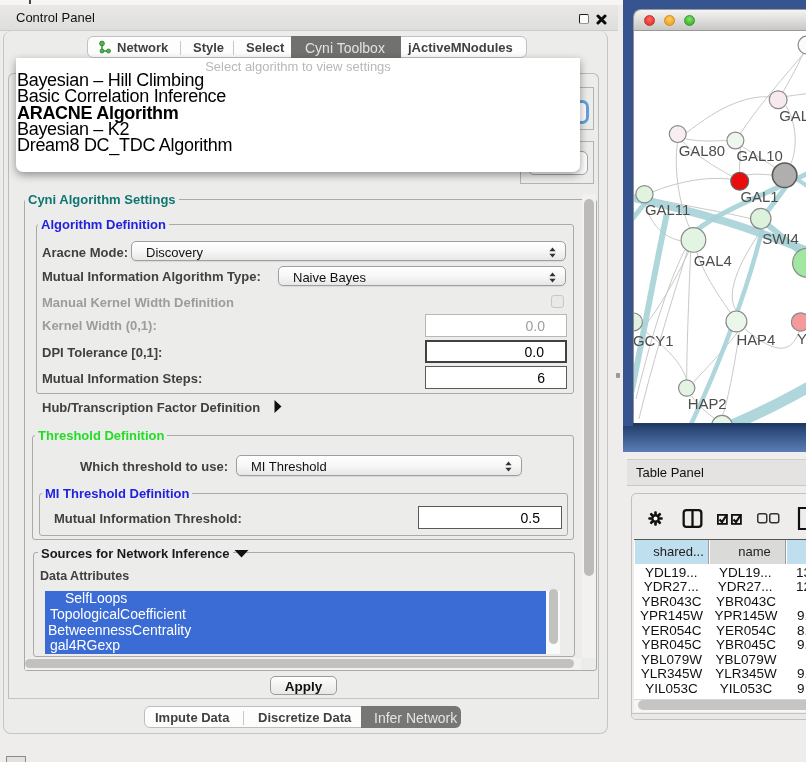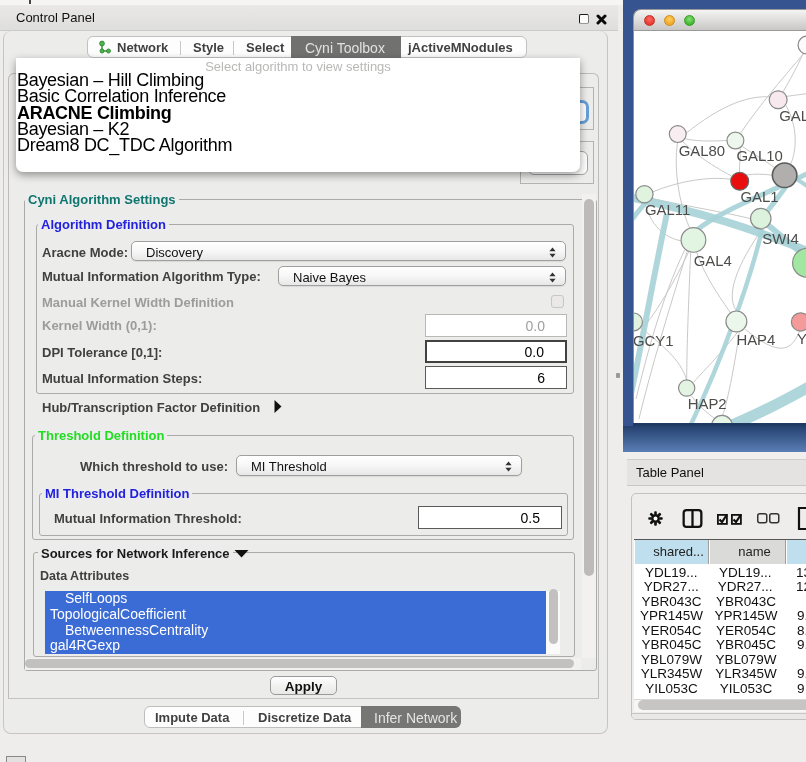--- a/index.html
+++ b/index.html
@@ -123,21 +123,21 @@
 
 <div class="grp" style="left:33px;top:552px;width:542px;height:105px;"></div>
 <div class="gt" style="left:38px;top:546px;color:#1a1a1a;font-weight:bold;">Sources for Network Inference</div>
 <svg class="abs" style="left:234px;top:549px;" width="15" height="9" viewBox="0 0 15 9">
     <path d="M0.5 1 L14.5 1 L7.5 8.5 Z" fill="#111"></path>
   </svg>
 <div class="abs lbl" style="left:40px;top:569px;font-size:12.5px;">Data Attributes</div>
 <div class="abs" style="left:45px;top:591px;width:501px;height:63px;background:#3b6bd5;color:#fff;font-size:14px;">
   <div style="padding-left:20px;line-height:15.8px;">SelfLoops</div>
   <div style="padding-left:5px;line-height:15.8px;">TopologicalCoefficient</div>
-  <div style="padding-left:20px;line-height:15.8px;">BetweennessCentrality</div>
+  <div style="padding-left:3px;line-height:15.8px;">BetweennessCentrality</div>
   <div style="padding-left:5px;line-height:15.8px;">gal4RGexp</div>
 </div>
 <div class="abs" style="left:546px;top:591px;width:14px;height:63px;background:#fbfafa;"></div>
 <div class="abs" style="left:549px;top:589px;width:9px;height:55px;background:#c2c1c0;border-radius:4.5px;"></div>
 
 <div class="abs" style="left:270px;top:676px;width:67px;height:19px;background:linear-gradient(#ffffff,#f2f2f1 50%,#e8e8e7);border:1px solid #9b9a99;border-radius:5px;text-align:center;">
   <span style="font-size:13.5px;font-weight:bold;color:#111;line-height:18px;">Apply</span>
 </div>
 
 <div class="abs" style="left:144px;top:706px;width:316px;height:22px;background:#fdfdfd;border:1px solid #bfbebd;border-radius:6px;">
@@ -333,17 +333,17 @@
   <div class="abs" style="left:2px;top:205px;width:177px;height:13px;background:#f7f6f5;border-top:1px solid #d9d8d7;"></div>
   <div class="abs" style="left:6px;top:206px;width:175px;height:10px;background:#c6c5c4;border-radius:5px;"></div>
   <div class="abs" style="left:0;top:219px;width:179px;height:8px;background:#e9e8e7;border-top:1px solid #c6c5c4;"></div>
 </div>
 
 <div class="abs" style="left:16px;top:58px;width:564px;height:114px;background:#ffffff;border-radius:0 0 7px 7px;box-shadow:0 3px 9px rgba(0,0,0,0.4);">
   <div style="position:absolute;left:0;top:1px;width:100%;text-align:center;font-size:13px;color:#b9b8b7;">Select algorithm to view settings</div>
   <div style="position:absolute;left:1px;top:14px;font-size:18px;color:#000;line-height:16.3px;letter-spacing:-0.3px;">
     <div>Bayesian – Hill Climbing</div>
     <div>Basic Correlation Inference</div>
-    <div style="font-weight:bold;">ARACNE Climbing</div>
+    <div style="font-weight:bold;">ARACNE Algorithm</div>
     <div>Bayesian – K2</div>
     <div>Dream8 DC_TDC Algorithm</div>
   </div>
 </div>
 
 </body></html>

